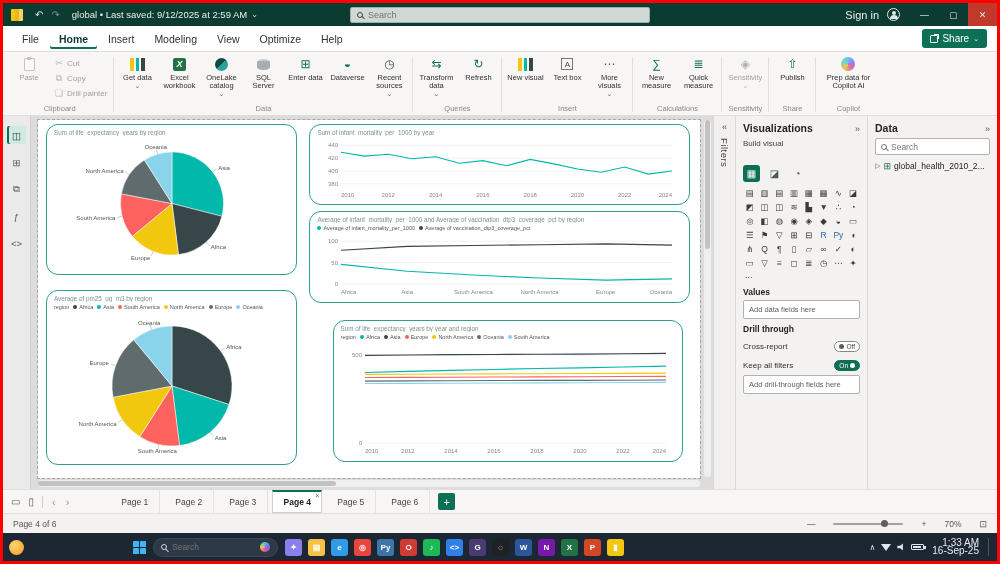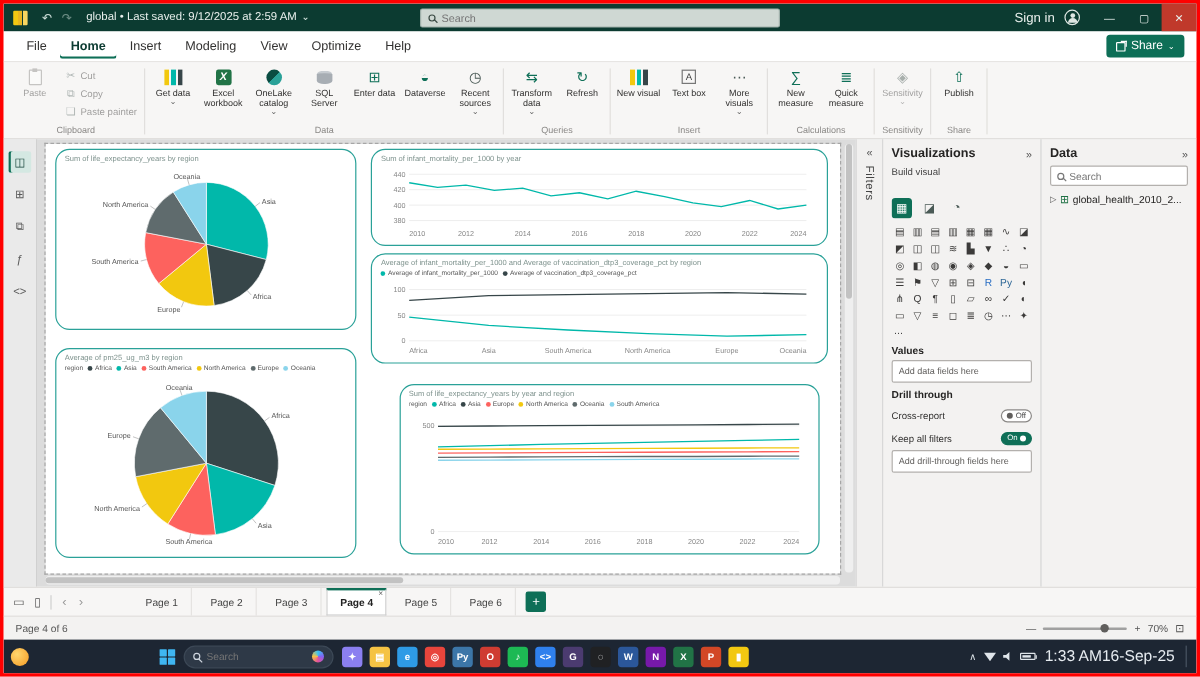--- a/index.html
+++ b/index.html
@@ -116,21 +116,21 @@
 .tabsbar{height:24px;background:#f7f6f5;border-top:1px solid #e1dfdd;display:flex;align-items:center;padding:0 6px;gap:4px;flex:0 0 auto}
 .tico{font-size:10px;color:#555;padding:0 2px}
 .tsep{width:1px;height:12px;background:#d0d0d0;margin:0 2px}
 .tarr{font-size:11px;color:#999;padding:0 3px}
 .tabs-start{width:30px}
 .page-tab{min-width:50px;height:100%;display:flex;align-items:center;justify-content:center;font-size:8.5px;color:#444;padding:0 8px;border-right:1px solid #e5e3e1;position:relative}
 .page-tab.active{background:#fff;font-weight:bold;color:#222;border:1px solid #d0d0d0;border-top:2px solid #0e6f57}
 .tab-close{position:absolute;top:0;right:2px;font-size:7px;color:#666;font-weight:normal}
 .add-page{width:17px;height:17px;background:#0e6f57;color:#fff;display:flex;align-items:center;justify-content:center;font-size:11px;border-radius:2px;margin-left:4px}
 
-.statusbar{height:20px;background:#f3f2f1;border-top:1px solid #e1dfdd;display:flex;align-items:center;padding:0 10px;font-size:8.5px;color:#555;gap:6px;flex:0 0 auto}
+.statusbar{height:20px;background:#f3f2f1;border-top:1px solid #e1dfdd;display:flex;align-items:center;padding:0 10px;font-size:8.5px;color:#555;gap:18px;flex:0 0 auto}
 .sb-spacer{flex:1}
 .zoom-track{width:70px;height:2px;background:#a0a0a0;position:relative;border-radius:1px}
 .zoom-thumb{position:absolute;left:68%;top:-2.5px;width:7px;height:7px;border-radius:50%;background:#605e5c}
 .fit-icon{font-size:9px}
 
 .taskbar{height:28px;background:#1d2633;display:flex;align-items:center;padding:0 6px;position:relative;flex:0 0 auto}
 .sun{width:15px;height:15px;border-radius:50%;background:radial-gradient(circle at 35% 35%,#ffd66e,#f59a23)}
 .tb-center{position:absolute;left:130px;display:flex;align-items:center;gap:7px}
 .start{display:grid;grid-template-columns:6px 6px;grid-template-rows:6px 6px;gap:1px}
 .start i{background:#3fb6f2;border-radius:.5px}
@@ -139,21 +139,21 @@
 .bingdot{width:10px;height:10px;border-radius:50%;background:conic-gradient(#35c3f3,#8263f3,#e44f9c,#f6c244,#35c3f3);flex:0 0 auto}
 .apps{display:flex;align-items:center;gap:6px}
 .app-ic{width:17px;height:17px;border-radius:3px;display:flex;align-items:center;justify-content:center;font-size:8px;color:#fff;font-weight:bold}
 .tray{margin-left:auto;display:flex;align-items:center;gap:6px;color:#dfe5ea}
 .trayglyph{font-size:8px;color:#dfe5ea}
 .wifi{width:0;height:0;border-left:5px solid transparent;border-right:5px solid transparent;border-top:7px solid #dfe5ea}
 .vol{width:8px;height:8px;background:#dfe5ea;clip-path:polygon(0 35%,35% 35%,70% 5%,70% 95%,35% 65%,0 65%)}
 .batt{width:13px;height:6.5px;border:1px solid #dfe5ea;border-radius:1px;position:relative;margin-right:2px}
 .batt::before{content:"";position:absolute;left:1px;top:1px;bottom:1px;width:70%;background:#dfe5ea}
 .batt::after{content:"";position:absolute;right:-2.5px;top:1.5px;width:1.5px;height:2.5px;background:#dfe5ea}
-.clock{display:flex;flex-direction:row;align-items:flex-end;font-size:13px;line-height:8.5px;color:#e6ebf0}
+.clock{display:flex;flex-direction:column;align-items:flex-end;font-size:10px;line-height:8.5px;color:#e6ebf0}
 .showdesk{width:3px;height:18px;border-left:1px solid #4a5563;margin-left:3px}
 </style>
 </head>
 <body>
 
 <div class="frame">
 
   <div class="titlebar">
     <span class="pbi-logo"></span>
     <span class="tb-ico">↶</span>
@@ -201,21 +201,21 @@
           <div class="rbtn small dim">
               <span class="sico">✂</span>
               <span>Cut</span>
             </div>
           <div class="rbtn small dim">
               <span class="sico">⧉</span>
               <span>Copy</span>
             </div>
           <div class="rbtn small dim">
               <span class="sico">❏</span>
-              <span>Paste painter</span>
+              <span>Drill painter</span>
             </div>
         </div>
       </div>
       <div class="glabel">Clipboard</div>
     </div>
     <div class="gsep"></div>
     <div class="rgroup">
       <div class="rrow">
         <div class="rbtn big">
           <span class="ricon">
@@ -326,20 +326,31 @@
     <div class="rgroup">
       <div class="rrow">
         <div class="rbtn big">
           <span class="ricon gico teal">⇧</span>
           <span class="rlab">Publish</span>
         </div>
       </div>
       <div class="glabel">Share</div>
     </div>
     <div class="gsep"></div>
+    <div class="rgroup">
+      <div class="rrow">
+        <div class="rbtn big xwide">
+          <span class="ricon">
+              <i class="i-copilot"></i>
+            </span>
+          <span class="rlab">Prep data for Copilot AI</span>
+        </div>
+      </div>
+      <div class="glabel">Copilot</div>
+    </div>
   </div>
 
   <div class="work">
     <div class="view-rail">
         <div class="rail-ic sel">◫</div>
         <div class="rail-ic">⊞</div>
         <div class="rail-ic">⧉</div>
         <div class="rail-ic">ƒ</div>
         <div class="rail-ic">&lt;&gt;</div>
       </div>

